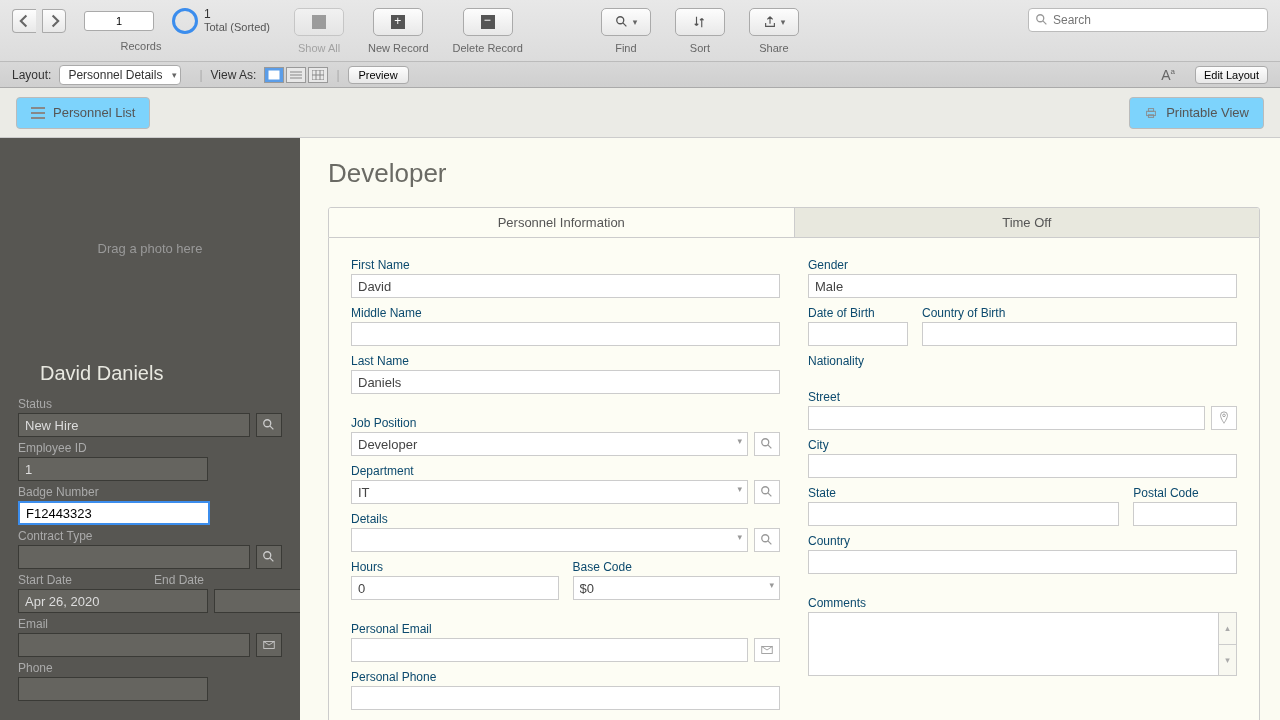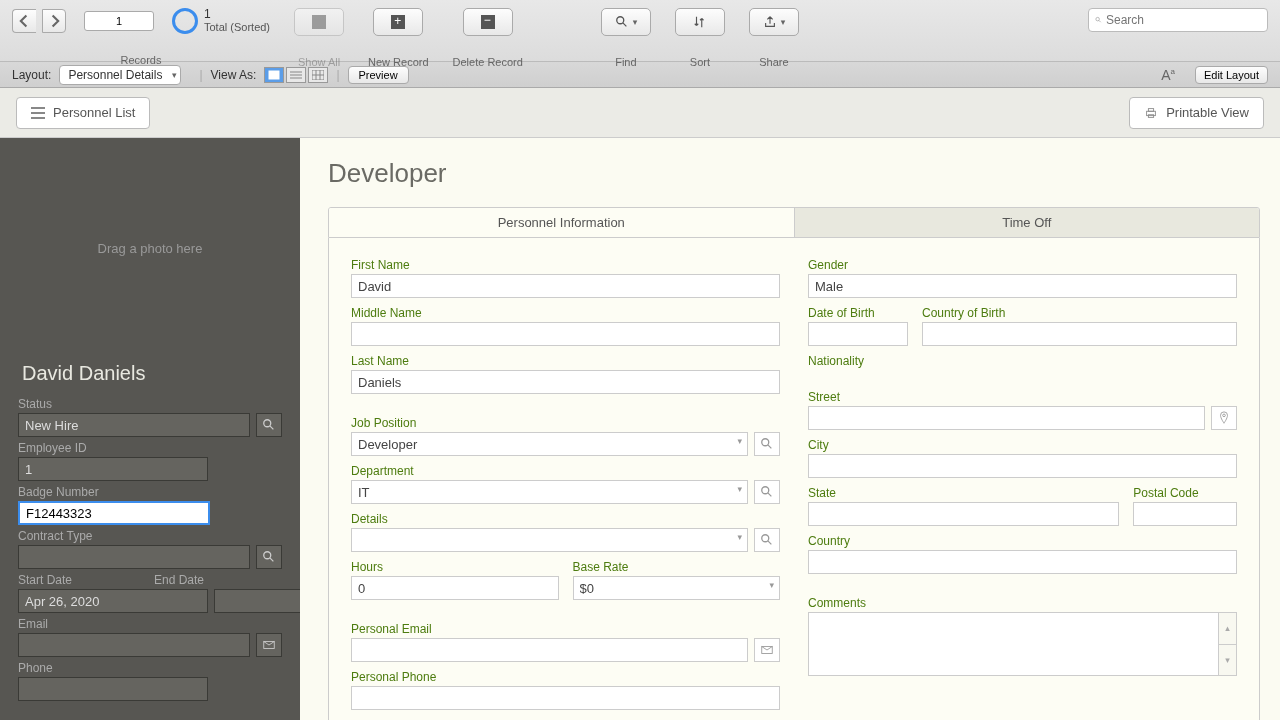--- a/index.html
+++ b/index.html
@@ -2,84 +2,84 @@
 <html><head>
 <meta charset="utf-8">
 <style>
 * { box-sizing: border-box; margin: 0; padding: 0; font-family: -apple-system, BlinkMacSystemFont, "Helvetica Neue", sans-serif; }
 body { background: #f5f5f0; width: 1280px; height: 720px; overflow: hidden; }
 
 
 .top-toolbar { height: 62px; background: linear-gradient(#e8e8e8, #dcdcdc); border-bottom: 1px solid #bbb; display: flex; align-items: flex-start; padding: 8px 12px 0 12px; gap: 24px; }
 .tb-group { display: flex; flex-direction: column; align-items: center; gap: 4px; }
 .tb-controls { display: flex; align-items: center; gap: 6px; }
-.tb-label { font-size: 11px; color: #666; margin-top: 16px; }
+.tb-label { font-size: 11px; color: #666; margin-top: 2px; }
 .nav-btn { width: 24px; height: 24px; background: linear-gradient(#fdfdfd,#e8e8e8); border: 1px solid #aaa; display: flex; align-items: center; justify-content: center; cursor: pointer; }
 .nav-btn.left { border-radius: 4px 0 0 4px; border-right: none; }
 .nav-btn.right { border-radius: 0 4px 4px 0; }
 .record-num { width: 70px; height: 20px; background: #fff; border: 1px solid #aaa; border-radius: 3px; font-size: 11px; text-align: center; line-height: 18px; }
 .pie-icon { width: 26px; height: 26px; border-radius: 50%; border: 3px solid #3b8ded; position: relative; }
 .total-text { font-size: 11px; color: #555; line-height: 13px; }
 .total-text .n { font-size: 12px; color: #333; }
 .tb-btn { min-width: 50px; height: 28px; background: linear-gradient(#fdfdfd,#e8e8e8); border: 1px solid #aaa; border-radius: 5px; display: flex; align-items: center; justify-content: center; cursor: pointer; }
 .tb-btn.disabled { opacity: 0.5; }
-.search-box { margin-left: auto; width: 180px; height: 24px; background: #fff; border: 1px solid #bbb; border-radius: 4px; display: flex; align-items: center; padding: 0 6px; gap: 4px; }
+.search-box { margin-left: auto; width: 240px; height: 24px; background: #fff; border: 1px solid #bbb; border-radius: 4px; display: flex; align-items: center; padding: 0 6px; gap: 4px; }
 .search-box input { border: none; outline: none; font-size: 12px; flex: 1; background: transparent; }
 .icon-sq { width: 14px; height: 14px; background: #555; }
 .icon-plus { width: 14px; height: 14px; background: #555; position: relative; }
 .icon-plus::before { content:'+'; color:#fff; font-size:12px; position:absolute; left:3px; top:-1px; }
 .icon-minus { width:14px; height:14px; background:#555; position:relative; }
 .icon-minus::before { content:'−'; color:#fff; font-size:12px; position:absolute; left:3px; top:-2px; }
 
 
 .layout-bar { height: 26px; background: linear-gradient(#d8d8d8,#cfcfcf); border-bottom: 1px solid #aaa; display: flex; align-items: center; padding: 0 12px; font-size: 12px; color: #333; gap: 8px; }
 .layout-select { height: 20px; background: #fff; border: 1px solid #aaa; border-radius: 4px; padding: 0 18px 0 8px; font-size: 12px; display: flex; align-items: center; position: relative; }
 .layout-select::after { content:'▾'; position:absolute; right:4px; font-size:9px; color:#666; }
 .view-icons { display: flex; gap: 2px; }
 .view-icon { width: 20px; height: 16px; border: 1px solid #999; background: #e8e8e8; display:flex; align-items:center; justify-content:center; }
 .view-icon.active { background: #5b9de8; }
 .preview-btn { height: 18px; padding: 0 10px; background: linear-gradient(#fdfdfd,#e8e8e8); border: 1px solid #aaa; border-radius: 4px; font-size: 11px; }
 .right-tools { margin-left: auto; display: flex; align-items: center; gap: 20px; }
 .edit-layout { height: 18px; padding: 0 8px; background: linear-gradient(#fdfdfd,#e8e8e8); border: 1px solid #aaa; border-radius: 4px; font-size: 11px; }
 
 
 .action-bar { height: 50px; background: #ebebe6; border-bottom: 1px solid #ccc; display: flex; align-items: center; padding: 0 16px; }
-.action-btn { height: 32px; padding: 0 14px; background: #ffffff; border: 1px solid #bbb; border-radius: 4px; display: flex; align-items: center; gap: 8px; font-size: 13px; color: #555; cursor:pointer; }
+.action-btn { height: 32px; padding: 0 14px; background: #7dd3fc; border: 1px solid #bbb; border-radius: 4px; display: flex; align-items: center; gap: 8px; font-size: 13px; color: #555; cursor:pointer; }
 .action-btn .lines { width: 14px; height: 12px; display:flex; flex-direction:column; justify-content:space-between; }
 .action-btn .lines div { height:2px; background:#888; }
 .printable { margin-left: auto; }
 
 
 .main { display: flex; height: 582px; }
 
 
 .sidebar { width: 300px; background: #575652; color: #ccc; padding: 0; overflow-y: auto; }
 .photo-drop { height: 220px; display: flex; align-items: center; justify-content: center; font-size: 13px; color: #999; }
-.person-name { font-size: 20px; color: #e8e8e0; padding: 4px 4px 10px 22px; font-weight: 400; }
+.person-name { font-size: 20px; color: #e8e8e0; padding: 4px 4px 10px 22px; font-weight: 400; margin-left: 18px; }
 .side-field { padding: 2px 18px; }
 .side-label { font-size: 12px; color: #aaa; margin-bottom: 2px; }
 .side-row { display: flex; gap: 6px; align-items: center; }
 .side-input { flex: 1; height: 24px; background: #65645f; border: 1px solid #3a3a36; color: #ddd; font-size: 13px; padding: 0 6px; }
 .side-input.active { background: #fff; color: #000; border: 2px solid #3b8ded; }
 .side-icon-btn { width: 26px; height: 24px; background: #65645f; border: 1px solid #3a3a36; display:flex; align-items:center; justify-content:center; }
 .side-two { display: flex; gap: 8px; }
 .side-two > div { flex: 1; }
 
 
 .detail { flex: 1; background: #fbfbf2; padding: 20px 20px 0 28px; overflow-y: auto; }
 .detail-title { font-size: 26px; color: #6a6a64; font-weight: 400; margin-bottom: 18px; }
 .tabs { display: flex; border: 1px solid #ccc; border-radius: 3px 3px 0 0; overflow: hidden; background:#fff;}
 .tab { flex: 1; text-align: center; padding: 7px 0; font-size: 13px; color: #555; background: #e8e8de; border-left:1px solid #ccc; cursor:pointer;}
 .tab:first-child{border-left:none;}
 .tab.active { background: #fdfdf4; }
 .tab-body { border: 1px solid #ccc; border-top: none; padding: 20px 22px; background: #fdfdf4; }
 .form-cols { display: flex; gap: 28px; }
 .col { flex: 1; }
 .fld { margin-bottom: 8px; }
-.fld-label { font-size: 12px; color: #4d7c0f; margin-bottom: 2px; }
+.fld-label { font-size: 12px; color: #0c4a6e; margin-bottom: 2px; }
 .fld-input { width: 100%; height: 24px; background: #fff; border: 1px solid #ccc; font-size: 13px; padding: 0 6px; color:#444; text-align:left; }
 .fld-row { display: flex; gap: 14px; }
 .fld-row > * { flex: 1; }
 .with-btn { display: flex; gap: 6px; }
 .with-btn .fld-input { flex:1; }
 .mini-btn { width: 26px; height: 24px; border: 1px solid #ccc; background:#fff; display:flex; align-items:center; justify-content:center; cursor:pointer; }
 .dd { position: relative; }
 .dd::after { content:'▾'; position:absolute; right:6px; top:4px; font-size:9px; color:#999; }
 .spacer { height: 14px; }
 .textarea-wrap { display:flex; }
@@ -371,21 +371,21 @@
                     <circle cx="6" cy="6" r="4" fill="none" stroke="#999" stroke-width="1.5"></circle>
                     <line x1="9" y1="9" x2="13" y2="13" stroke="#999" stroke-width="1.5"></line>
                   </svg>
                 </div>
               </div>
           </div>
           <div class="fld">
               <div class="fld-row">
             <div><div class="fld-label">Hours</div><input class="fld-input" value="0" style=""></div>
             <div>
-                  <div class="fld-label">Base Rate</div>
+                  <div class="fld-label">Base Code</div>
                   <div class="dd" style="position:relative"><input class="fld-input" value="$0" style=""></div>
                 </div>
           </div>
             </div>
           <div class="spacer"></div>
           <div class="fld">
               <div class="fld-label">Personal Email</div>
             <div class="with-btn">
                 <input class="fld-input" value="" style="">
                 <div class="mini-btn">

